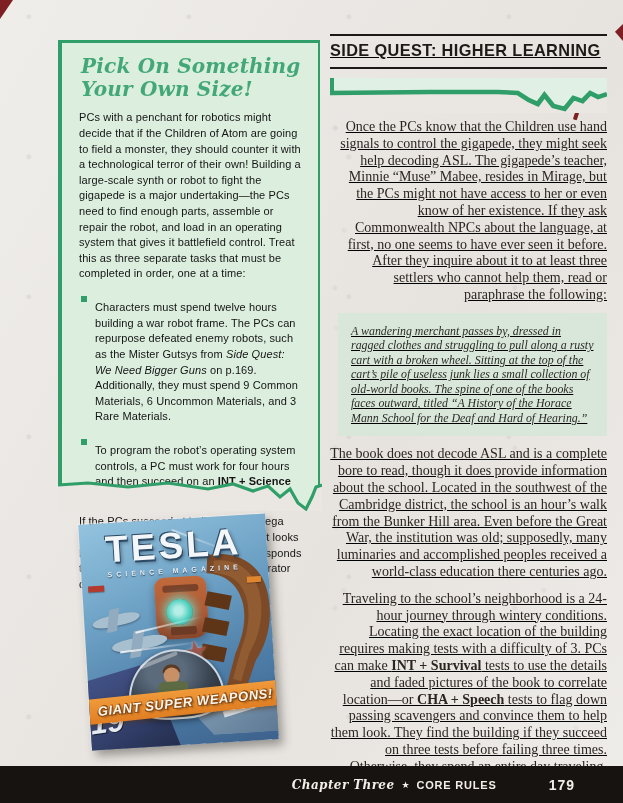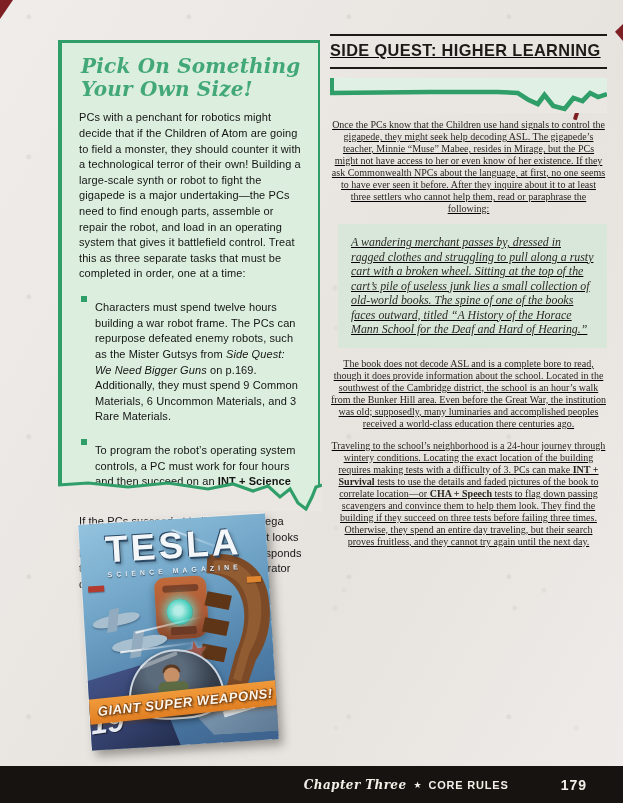--- a/index.html
+++ b/index.html
@@ -143,33 +143,33 @@
     margin:5px 0 6px 0;transform:scaleX(.96);transform-origin:left;white-space:nowrap;
   }
   .serif{font-family:"Liberation Serif",serif;color:#2b2520;}
   .quest-box{
     position:relative;margin-top:9px;background:#e1f0e5;
     border-left:4px solid #2f9e68;
     padding:9px 12px 22px 12px;box-sizing:border-box;
   }
   .quest-text{font-size:12.2px;line-height:1.22;}
   .quest-tear{position:absolute;left:-4px;bottom:-4px;width:calc(100% + 4px);height:26px;}
-  .body-para{font-size:10px;line-height:1.2;margin:10px 0 0 0;text-align:center;}
+  .body-para{font-size:14px;line-height:1.2;margin:10px 0 0 0;text-align:right;}
   .body-para.first{margin-top:10px;}
   .quote-box{
     margin:9px 0 0 8px;background:#d8e7da;
     padding:11px 13px;font-style:italic;font-size:11.9px;line-height:1.22;color:#2d2b26;
   }
 
   
   .footer-bar{
     position:absolute;left:0;bottom:0;width:623px;height:37px;background:#161310;
     display:flex;align-items:center;
   }
-  .footer-inner{margin-left:auto;display:flex;align-items:center;padding-right:36px;}
+  .footer-inner{margin-left:auto;display:flex;align-items:center;padding-right:48px;}
   .footer-chapter{
     font-family:"DejaVu Serif",serif;font-style:italic;font-weight:700;
     color:#f3efe8;font-size:12px;letter-spacing:.4px;
   }
   .footer-star{color:#f3efe8;font-size:9px;margin:0 7px;}
   .footer-section{color:#f3efe8;font-weight:700;font-size:11px;letter-spacing:.8px;}
   .footer-page{color:#f3efe8;font-weight:700;font-size:14px;margin-left:52px;letter-spacing:1px;}
 
   svg polyline{fill:none;}
 </style>

